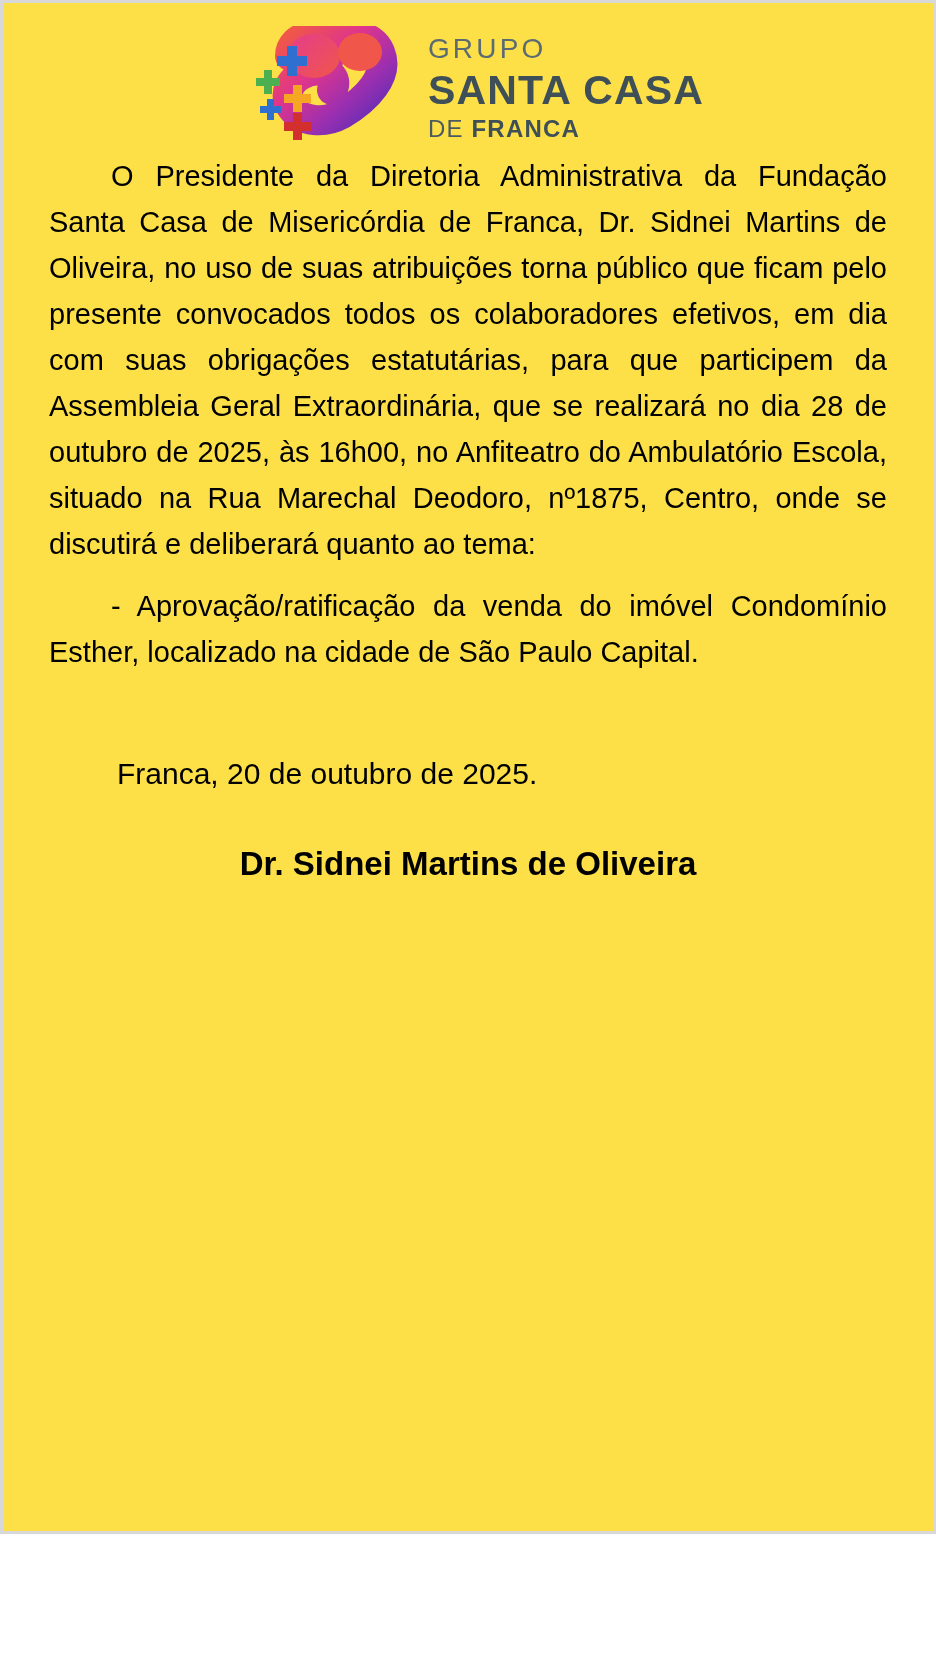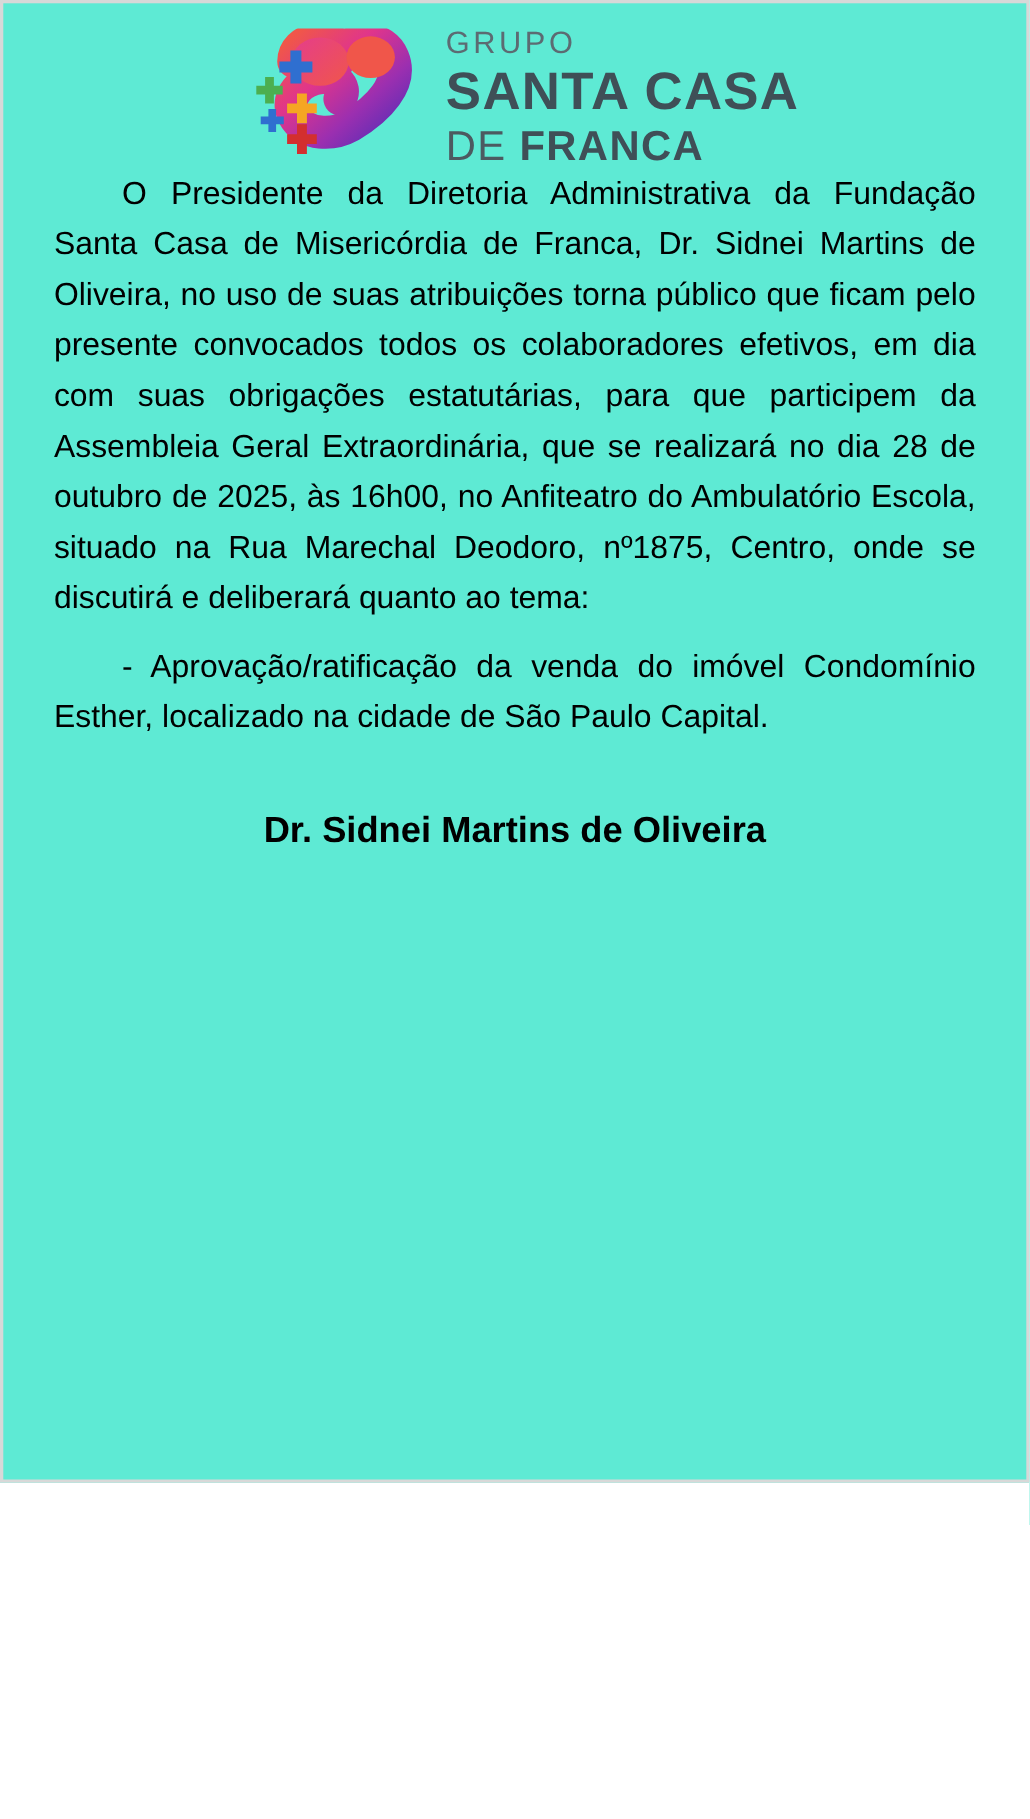--- a/index.html
+++ b/index.html
@@ -6,23 +6,23 @@
     margin: 0;
     padding: 0;
     background: #ffffff;
   }
   body {
     font-family: "Liberation Sans", sans-serif;
   }
   .page {
     position: relative;
     width: 936px;
-    height: 1348px;
+    height: 1534px;
     box-sizing: border-box;
-    background: #5eead4;
+    background: #fde047;
     border: 3px solid #d8d8d8;
     overflow: hidden;
   }
   .inner {
     position: absolute;
     left: 0;
     top: 0;
     width: 930px;
     height: 1648px;
     box-sizing: border-box;
@@ -58,28 +58,28 @@
     color: #4c5a60;
   }
   .logo-grupo {
     font-size: 28px;
     letter-spacing: 3.2px;
     font-weight: 400;
     color: #5c6b72;
     margin-bottom: 7px;
   }
   .logo-santa {
-    font-size: 48px;
+    font-size: 41px;
     font-weight: 700;
     letter-spacing: 1.2px;
     color: #3f4f57;
     margin-bottom: 6px;
   }
   .logo-de-franca {
-    font-size: 38px;
+    font-size: 24px;
     font-weight: 400;
     letter-spacing: 1.2px;
     color: #4c5a60;
   }
   .logo-de-franca b {
     font-weight: 700;
     color: #3f4f57;
   }
 
   
@@ -170,17 +170,18 @@
         <span class="logo-de-franca"><span>DE </span><b>FRANCA</b></span>
       </div>
     </div>
 
 
     <p class="body-text">O Presidente da Diretoria Administrativa da Fundação Santa Casa de Misericórdia de Franca, Dr. Sidnei Martins de Oliveira, no uso de suas atribuições torna público que ficam pelo presente convocados todos os colaboradores efetivos, em dia com suas obrigações estatutárias, para que participem da Assembleia Geral Extraordinária, que se realizará no dia 28 de outubro de 2025, às 16h00, no Anfiteatro do Ambulatório Escola, situado na Rua Marechal Deodoro, nº1875, Centro, onde se discutirá e deliberará quanto ao tema:</p>
     <div class="para-gap"></div>
     <p class="body-text">- Aprovação/ratificação da venda do imóvel Condomínio Esther, localizado na cidade de São Paulo Capital.</p>
     <div class="para-gap"></div>
 
+    <p class="place-date">Franca, 20 de outubro de 2025.</p>
 
     <div class="sign-name">Dr. Sidnei Martins de Oliveira</div>
 
   </div>
 </div>
 
 </body></html>

